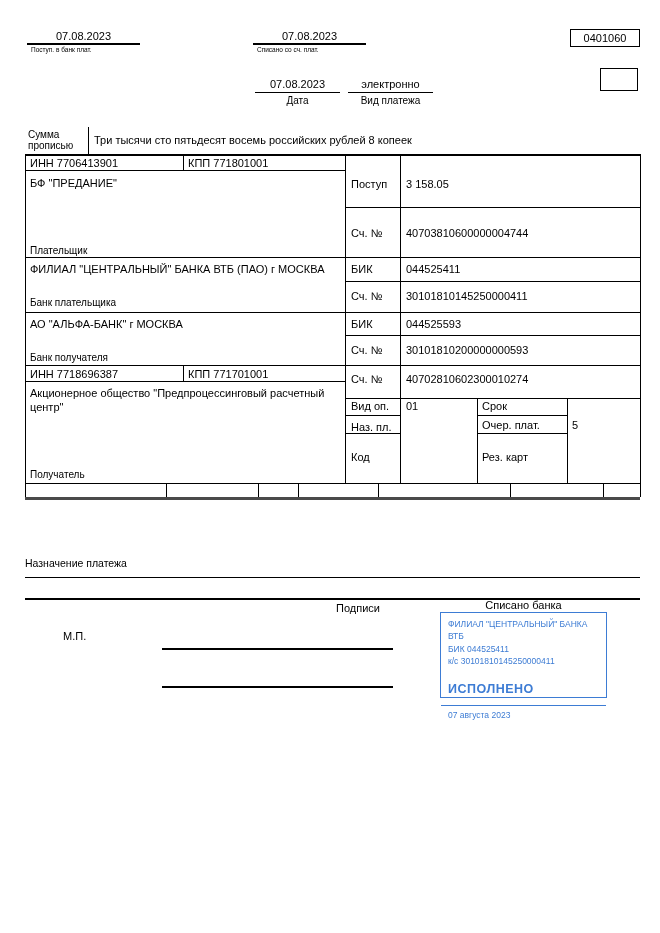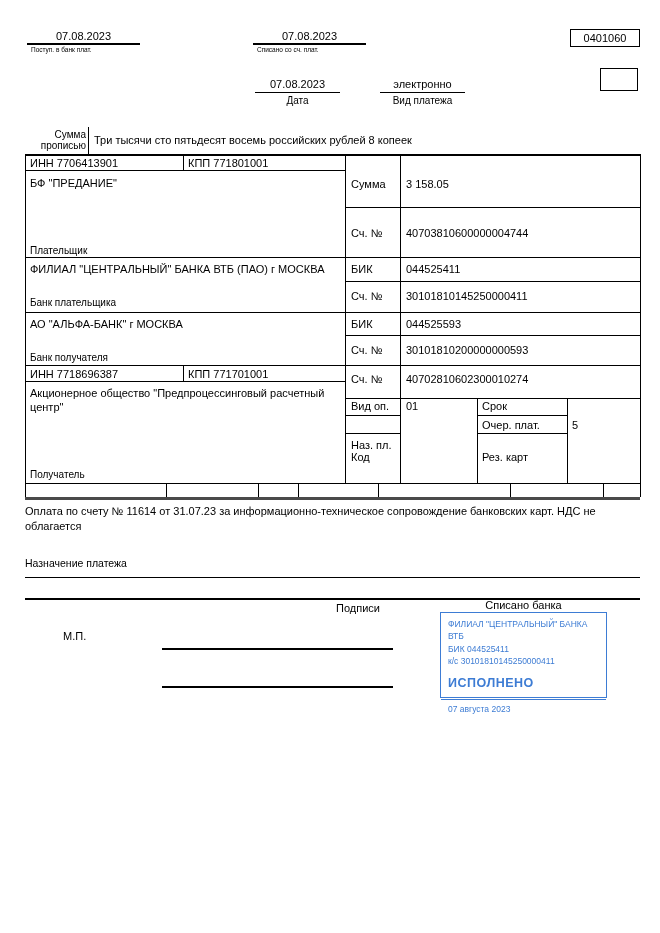--- a/index.html
+++ b/index.html
@@ -2,33 +2,33 @@
 <html style="--stamp-color: #3d7cd4;"><head>
 <meta charset="utf-8">
 <style>
   html,body{margin:0;padding:0;background:#fff;}
   .page{position:relative;width:660px;height:933px;background:#fff;
         font-family:"Liberation Sans","DejaVu Sans",sans-serif;color:#000;overflow:hidden;}
   .hl{position:absolute;height:1px;background:#000;}
   .vl{position:absolute;width:1px;background:#000;}
   .t{position:absolute;font-size:11px;white-space:nowrap;line-height:1.15;}
   .tw{position:absolute;font-size:11px;line-height:1.3;}
-  .lab{position:absolute;font-size:10px;white-space:nowrap;text-align:right;}
+  .lab{position:absolute;font-size:10px;white-space:nowrap;}
   .bold{font-weight:bold;}
   .datefield{position:absolute;text-align:center;}
   .datefield .dv{font-size:11px;border-bottom:2px solid #000;padding-bottom:1px;}
   .datefield .ds{font-size:6.5px;text-align:left;padding-left:4px;margin-top:1px;}
   .ufield{position:absolute;text-align:center;}
   .ufield .uv{font-size:11px;border-bottom:1.5px solid #000;padding-bottom:2px;}
   .ufield .ul{font-size:10px;margin-top:2px;}
   .box{position:absolute;border:1.5px solid #000;box-sizing:border-box;}
   .codebox{display:flex;align-items:center;justify-content:center;font-size:11px;}
   .stamp{position:absolute;border:1.5px solid var(--stamp-color,#3d7cd4);box-sizing:border-box;
          color:var(--stamp-color,#3d7cd4);padding:5px 7px;font-size:8.5px;line-height:1.45;}
-  .stamp .st-status{font-weight:bold;font-size:12.5px;margin-top:7px;letter-spacing:.5px;}
+  .stamp .st-status{font-weight:bold;font-size:12.5px;margin-top:13px;letter-spacing:.5px;}
   .stamp .st-date{margin:7px -7px 16px;padding:3px 7px 0;border-top:1px solid var(--stamp-color,#3d7cd4);}
   .thick{background:#4a4a4a;}
 </style>
 </head>
 <body>
 
 <div class="page">
 
   <div class="datefield" style="left:27px;top:30px;width:113px">
     <div class="dv">07.08.2023</div>
@@ -39,21 +39,21 @@
     <div class="ds">Списано со сч. плат.</div>
   </div>
   <div class="box codebox" style="left:570px;top:29px;width:70px;height:18px">
     <span>0401060</span>
   </div>
 
   <div class="ufield" style="left:255px;top:78px;width:85px">
     <div class="uv">07.08.2023</div>
     <div class="ul">Дата</div>
   </div>
-  <div class="ufield" style="left:380px;top:78px;width:85px">
+  <div class="ufield" style="left:348px;top:78px;width:85px">
     <div class="uv">электронно</div>
     <div class="ul">Вид платежа</div>
   </div>
   <div class="box" style="left:600px;top:68px;width:38px;height:23px"></div>
 
   <div class="lab" style="left:28px;top:129px;width:58px;white-space:normal">Сумма прописью</div>
   <div class="t" style="left:94px;top:134px">Три тысячи сто пятьдесят восемь российских рублей 8 копеек</div>
   <div class="vl" style="left:88px;top:127px;height:27px"></div>
   <div class="hl" style="left:25px;top:154px;width:615px;height:2px"></div>
 
@@ -62,21 +62,21 @@
   <div class="vl" style="left:345px;top:154px;height:329px"></div>
   <div class="vl" style="left:400px;top:154px;height:329px"></div>
 
   <div class="t" style="left:30px;top:157px">ИНН 7706413901</div>
   <div class="t" style="left:188px;top:157px">КПП 771801001</div>
   <div class="vl" style="left:183px;top:154px;height:16px"></div>
   <div class="hl" style="left:25px;top:170px;width:320px"></div>
 
   <div class="tw" style="left:30px;top:176px;width:305px">БФ "ПРЕДАНИЕ"</div>
   <div class="lab" style="left:30px;top:245px">Плательщик</div>
-  <div class="t" style="left:351px;top:178px">Сумма</div>
+  <div class="t" style="left:351px;top:178px">Поступ</div>
   <div class="t" style="left:406px;top:178px">3 158.05</div>
   <div class="hl" style="left:345px;top:207px;width:295px"></div>
   <div class="t" style="left:351px;top:227px">Сч. №</div>
   <div class="t" style="left:406px;top:227px">40703810600000004744</div>
   <div class="hl" style="left:25px;top:257px;width:615px"></div>
 
   <div class="tw" style="left:30px;top:262px;width:310px">ФИЛИАЛ "ЦЕНТРАЛЬНЫЙ" БАНКА ВТБ (ПАО) г МОСКВА</div>
   <div class="lab" style="left:30px;top:297px">Банк плательщика</div>
   <div class="t" style="left:351px;top:263px">БИК</div>
   <div class="t" style="left:406px;top:263px">044525411</div>
@@ -105,38 +105,37 @@
   <div class="t" style="left:406px;top:373px">40702810602300010274</div>
   <div class="hl" style="left:345px;top:398px;width:295px"></div>
 
   <div class="vl" style="left:477px;top:398px;height:85px"></div>
   <div class="vl" style="left:567px;top:398px;height:85px"></div>
   <div class="t" style="left:351px;top:400px">Вид оп.</div>
   <div class="t" style="left:406px;top:400px">01</div>
   <div class="t" style="left:482px;top:400px">Срок</div>
   <div class="hl" style="left:345px;top:415px;width:55px"></div>
   <div class="hl" style="left:477px;top:415px;width:90px"></div>
-  <div class="t" style="left:351px;top:439px">Наз. пл.</div>
+  <div class="t" style="left:351px;top:421px">Наз. пл.</div>
   <div class="t" style="left:482px;top:419px">Очер. плат.</div>
   <div class="t" style="left:572px;top:419px">5</div>
   <div class="hl" style="left:345px;top:433px;width:55px"></div>
   <div class="hl" style="left:477px;top:433px;width:90px"></div>
   <div class="t" style="left:351px;top:451px">Код</div>
   <div class="t" style="left:482px;top:451px">Рез. карт</div>
   <div class="hl" style="left:25px;top:483px;width:615px"></div>
 
   <div class="vl" style="left:166px;top:483px;height:14px"></div>
   <div class="vl" style="left:258px;top:483px;height:14px"></div>
   <div class="vl" style="left:298px;top:483px;height:14px"></div>
   <div class="vl" style="left:378px;top:483px;height:14px"></div>
   <div class="vl" style="left:510px;top:483px;height:14px"></div>
   <div class="vl" style="left:603px;top:483px;height:14px"></div>
   <div class="hl thick" style="left:25px;top:497px;width:615px;height:3px"></div>
 
-  <div class="tw" style="left:25px;top:504px;width:602px;line-height:1.4">Оплата по счету № 11614 от 31.07.23 за информационно-техническое сопровождение банковских карт. НДС не облагается</div>
   <div class="hl" style="left:25px;top:577px;width:615px"></div>
   <div class="lab" style="left:25px;top:557px;font-size:10.5px">Назначение платежа</div>
   <div class="hl" style="left:25px;top:598px;width:615px;height:2px"></div>
 
   <div class="t" style="left:150px;top:602px;width:230px;text-align:right">Подписи</div>
   <div class="t" style="left:440px;top:599px;width:167px;text-align:center">Списано банка</div>
   <div class="t" style="left:63px;top:630px">М.П.</div>
   <div class="hl" style="left:162px;top:648px;width:231px;height:2px"></div>
   <div class="hl" style="left:162px;top:686px;width:231px;height:2px"></div>
 

